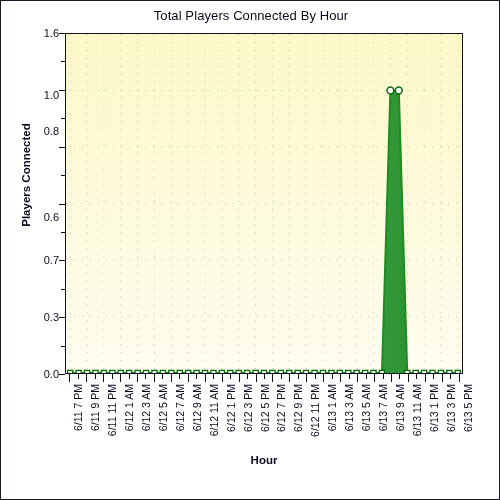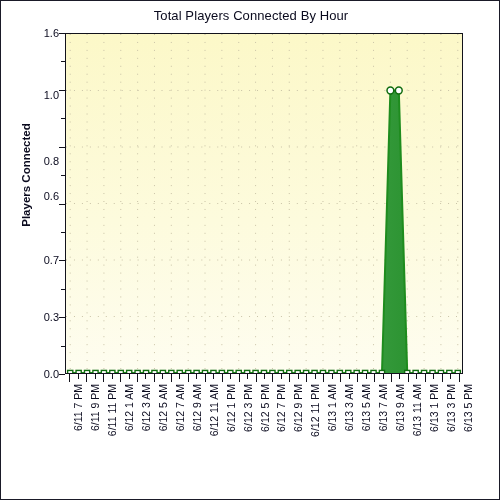--- a/index.html
+++ b/index.html
@@ -195,22 +195,22 @@
 <div id="chart-root">
 
   <div id="chart-title">Total Players Connected By Hour</div>
 
   <div id="y-axis-label">Players Connected</div>
 
   <div id="y-tick-labels">
       <div class="y-tick-label" style="top: 341px;">0.0</div>
       <div class="y-tick-label" style="top: 284.167px;">0.3</div>
       <div class="y-tick-label" style="top: 227.333px;">0.7</div>
-      <div class="y-tick-label" style="top: 163px;">0.6</div>
-      <div class="y-tick-label" style="top: 128px;">0.8</div>
+      <div class="y-tick-label" style="top: 184px;">0.6</div>
+      <div class="y-tick-label" style="top: 98px;">0.8</div>
       <div class="y-tick-label" style="top: 62px;">1.0</div>
       <div class="y-tick-label" style="top: 0px;">1.6</div>
     </div>
   <div id="y-ticks">
       <div class="y-major-tick" style="top: 341px;"></div>
       <div class="y-minor-tick" style="top: 312.583px;"></div>
       <div class="y-major-tick" style="top: 284.167px;"></div>
       <div class="y-minor-tick" style="top: 255.75px;"></div>
       <div class="y-major-tick" style="top: 227.333px;"></div>
       <div class="y-minor-tick" style="top: 198.917px;"></div>
@@ -385,15 +385,16 @@
       <div class="x-tick-label" style="left: 279.213px;">6/13 3 AM</div>
       <div class="x-tick-label" style="left: 296.149px;">6/13 5 AM</div>
       <div class="x-tick-label" style="left: 313.085px;">6/13 7 AM</div>
       <div class="x-tick-label" style="left: 330.021px;">6/13 9 AM</div>
       <div class="x-tick-label" style="left: 346.957px;">6/13 11 AM</div>
       <div class="x-tick-label" style="left: 363.894px;">6/13 1 PM</div>
       <div class="x-tick-label" style="left: 380.83px;">6/13 3 PM</div>
       <div class="x-tick-label" style="left: 397.766px;">6/13 5 PM</div>
     </div>
 
+  <div id="x-axis-label">Hour</div>
 
 
 </div>
 
 </body></html>

